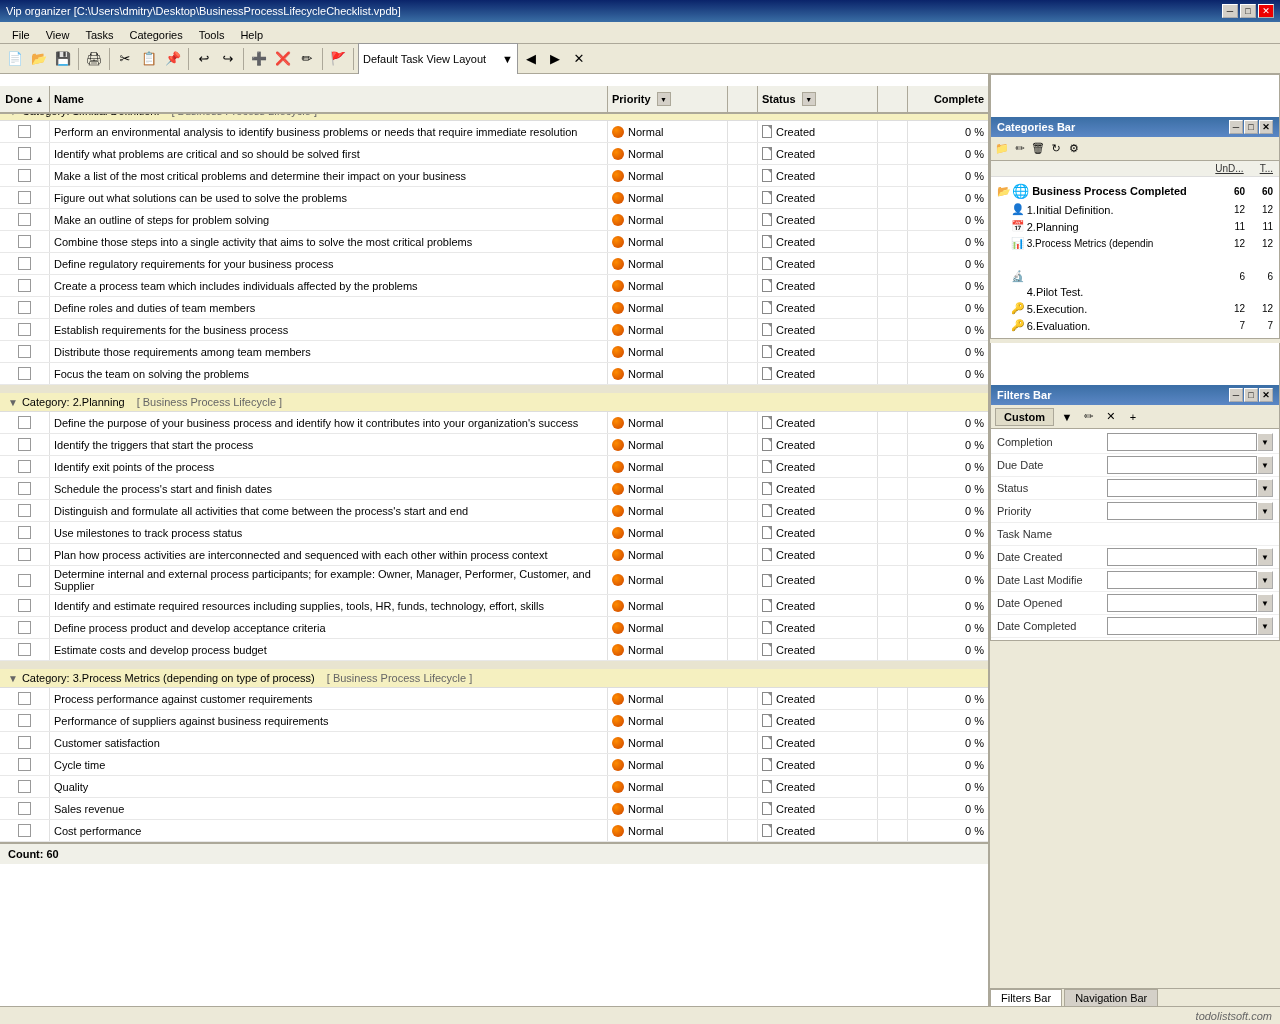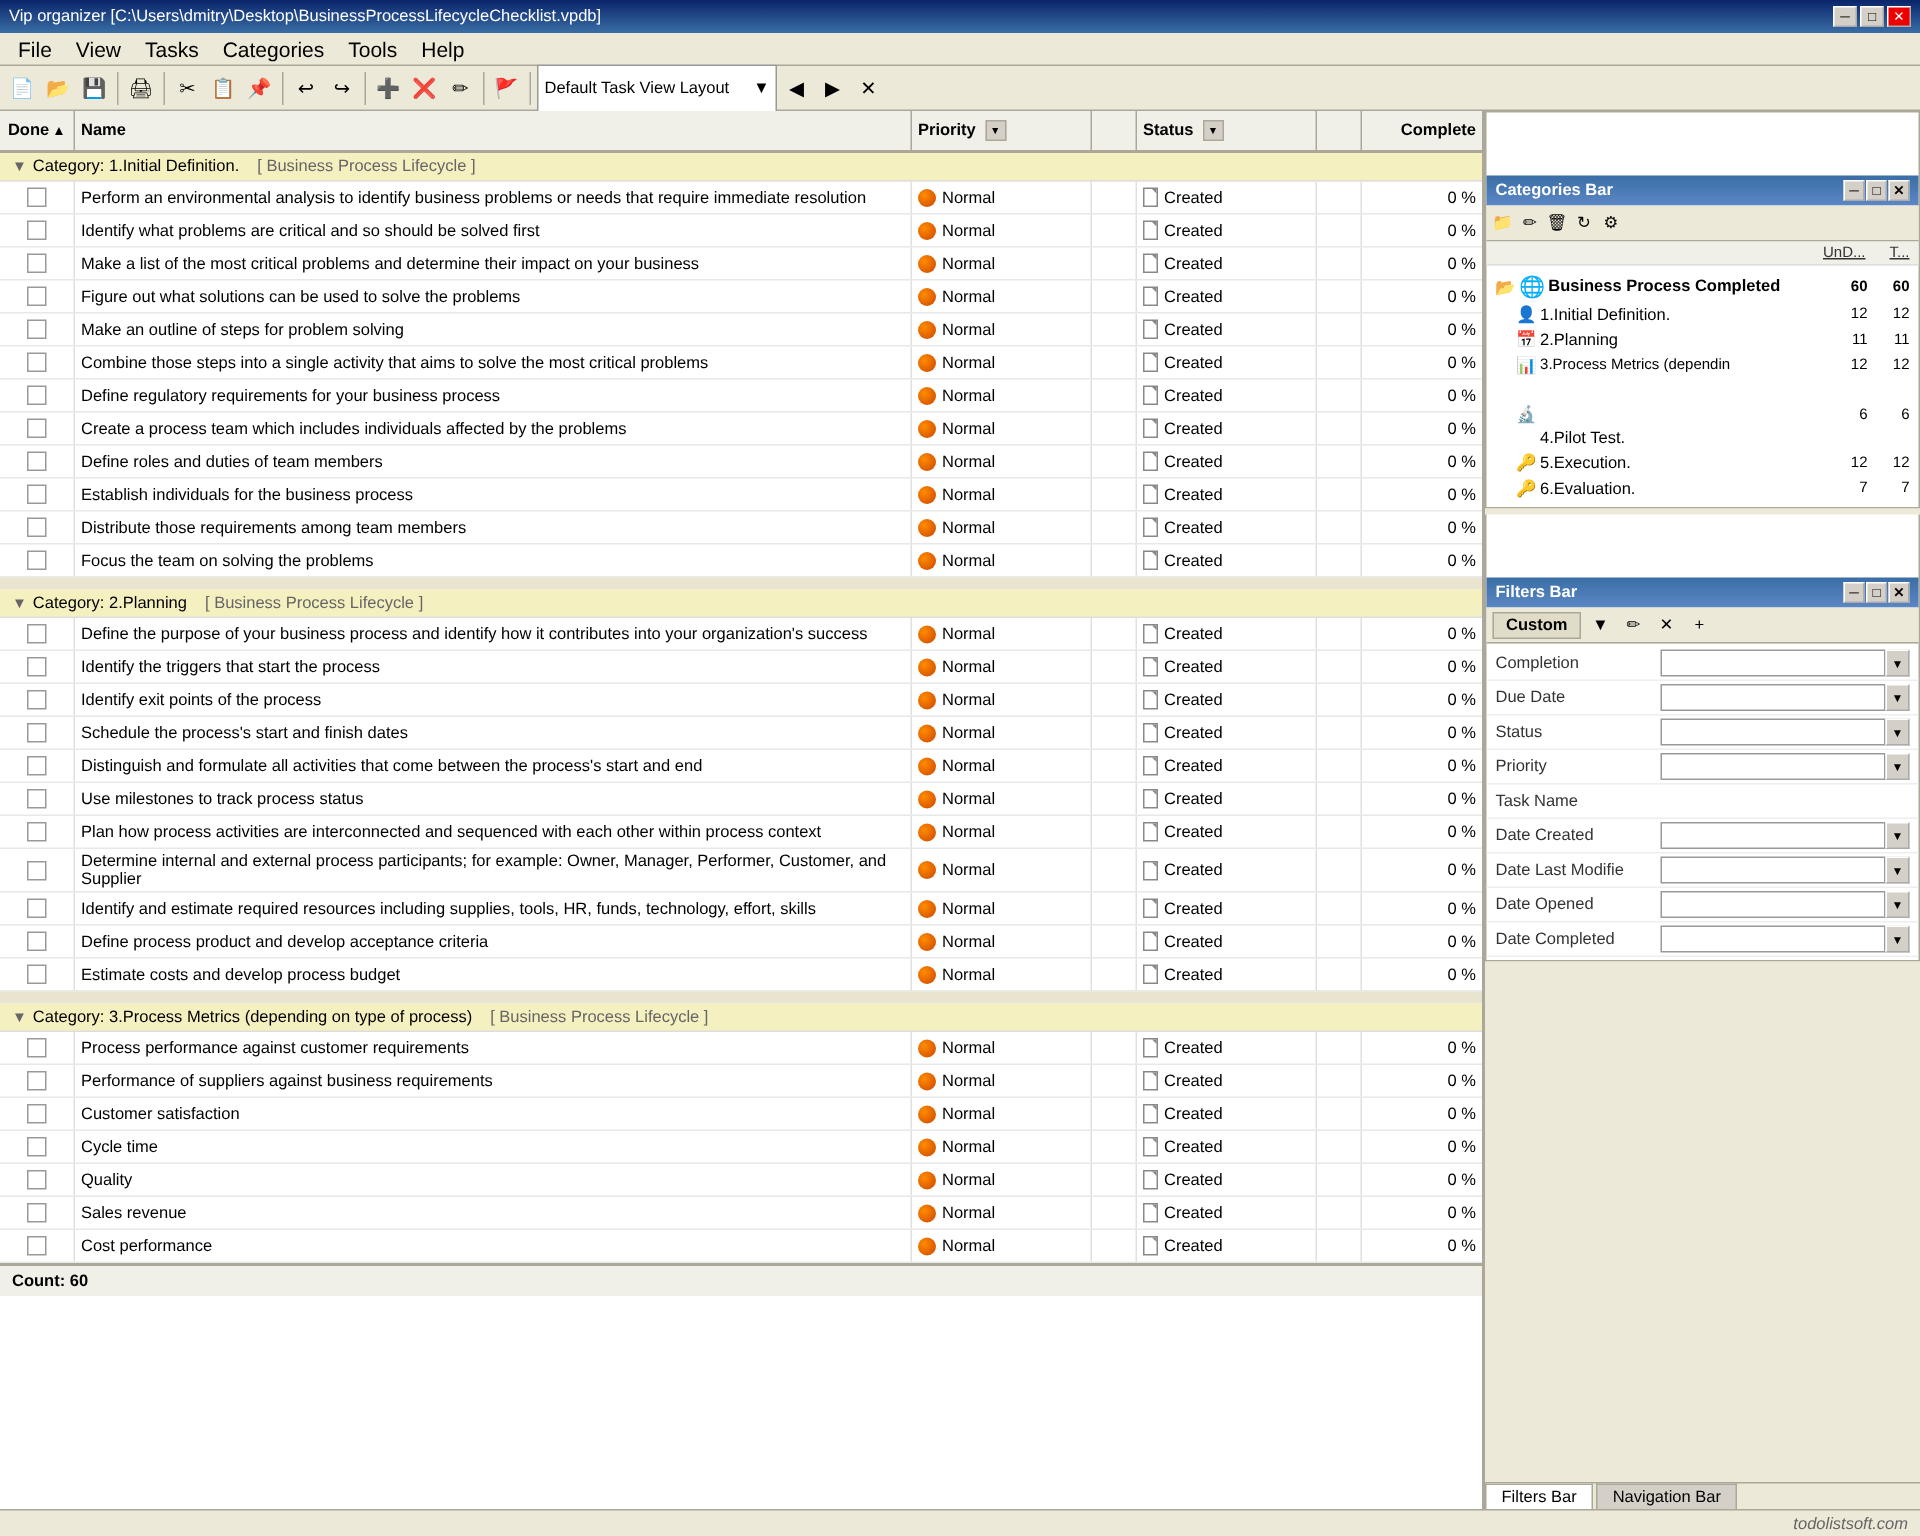--- a/index.html
+++ b/index.html
@@ -25,21 +25,21 @@
     }
 
     
     .menu-bar {
       background: #ece9d8;
       height: 22px;
       display: flex;
       align-items: flex-end;
       padding: 0 4px;
       border-bottom: 1px solid #aca899;
-      font-size: 14px;
+      font-size: 11px;
     }
     .menu-item {
       padding: 2px 8px;
       cursor: pointer;
     }
 
     
     .toolbar {
       background: #ece9d8;
       height: 30px;
@@ -84,21 +84,21 @@
       overflow-x: hidden;
     }
 
     
     .col-headers {
       display: grid;
       grid-template-columns: 50px 1fr 120px 30px 120px 30px 80px;
       background: #f0f0e8;
       border-bottom: 2px solid #aca899;
       position: sticky;
-      top: 0;
+      top: 12px;
       z-index: 10;
       height: 28px;
       align-items: center;
     }
     .col-header {
       padding: 0 4px;
       font-weight: bold;
       font-size: 11px;
       border-right: 1px solid #aca899;
       height: 100%;
@@ -633,21 +633,21 @@
         <div class="task-cell"></div>
         <div class="task-cell complete-cell">
             <span>0 %</span>
           </div>
       </div>
       <div class="task-row">
         <div class="task-cell done-cell">
             <div class="task-checkbox"></div>
           </div>
         <div class="task-cell">
-            <span>Establish individuals for the business process</span>
+            <span>Establish requirements for the business process</span>
           </div>
         <div class="task-cell priority-cell">
             <div class="priority-dot"></div>
             <span>Normal</span>
           </div>
         <div class="task-cell"></div>
         <div class="task-cell status-cell">
             <div class="status-doc"></div>
             <span>Created</span>
           </div>

